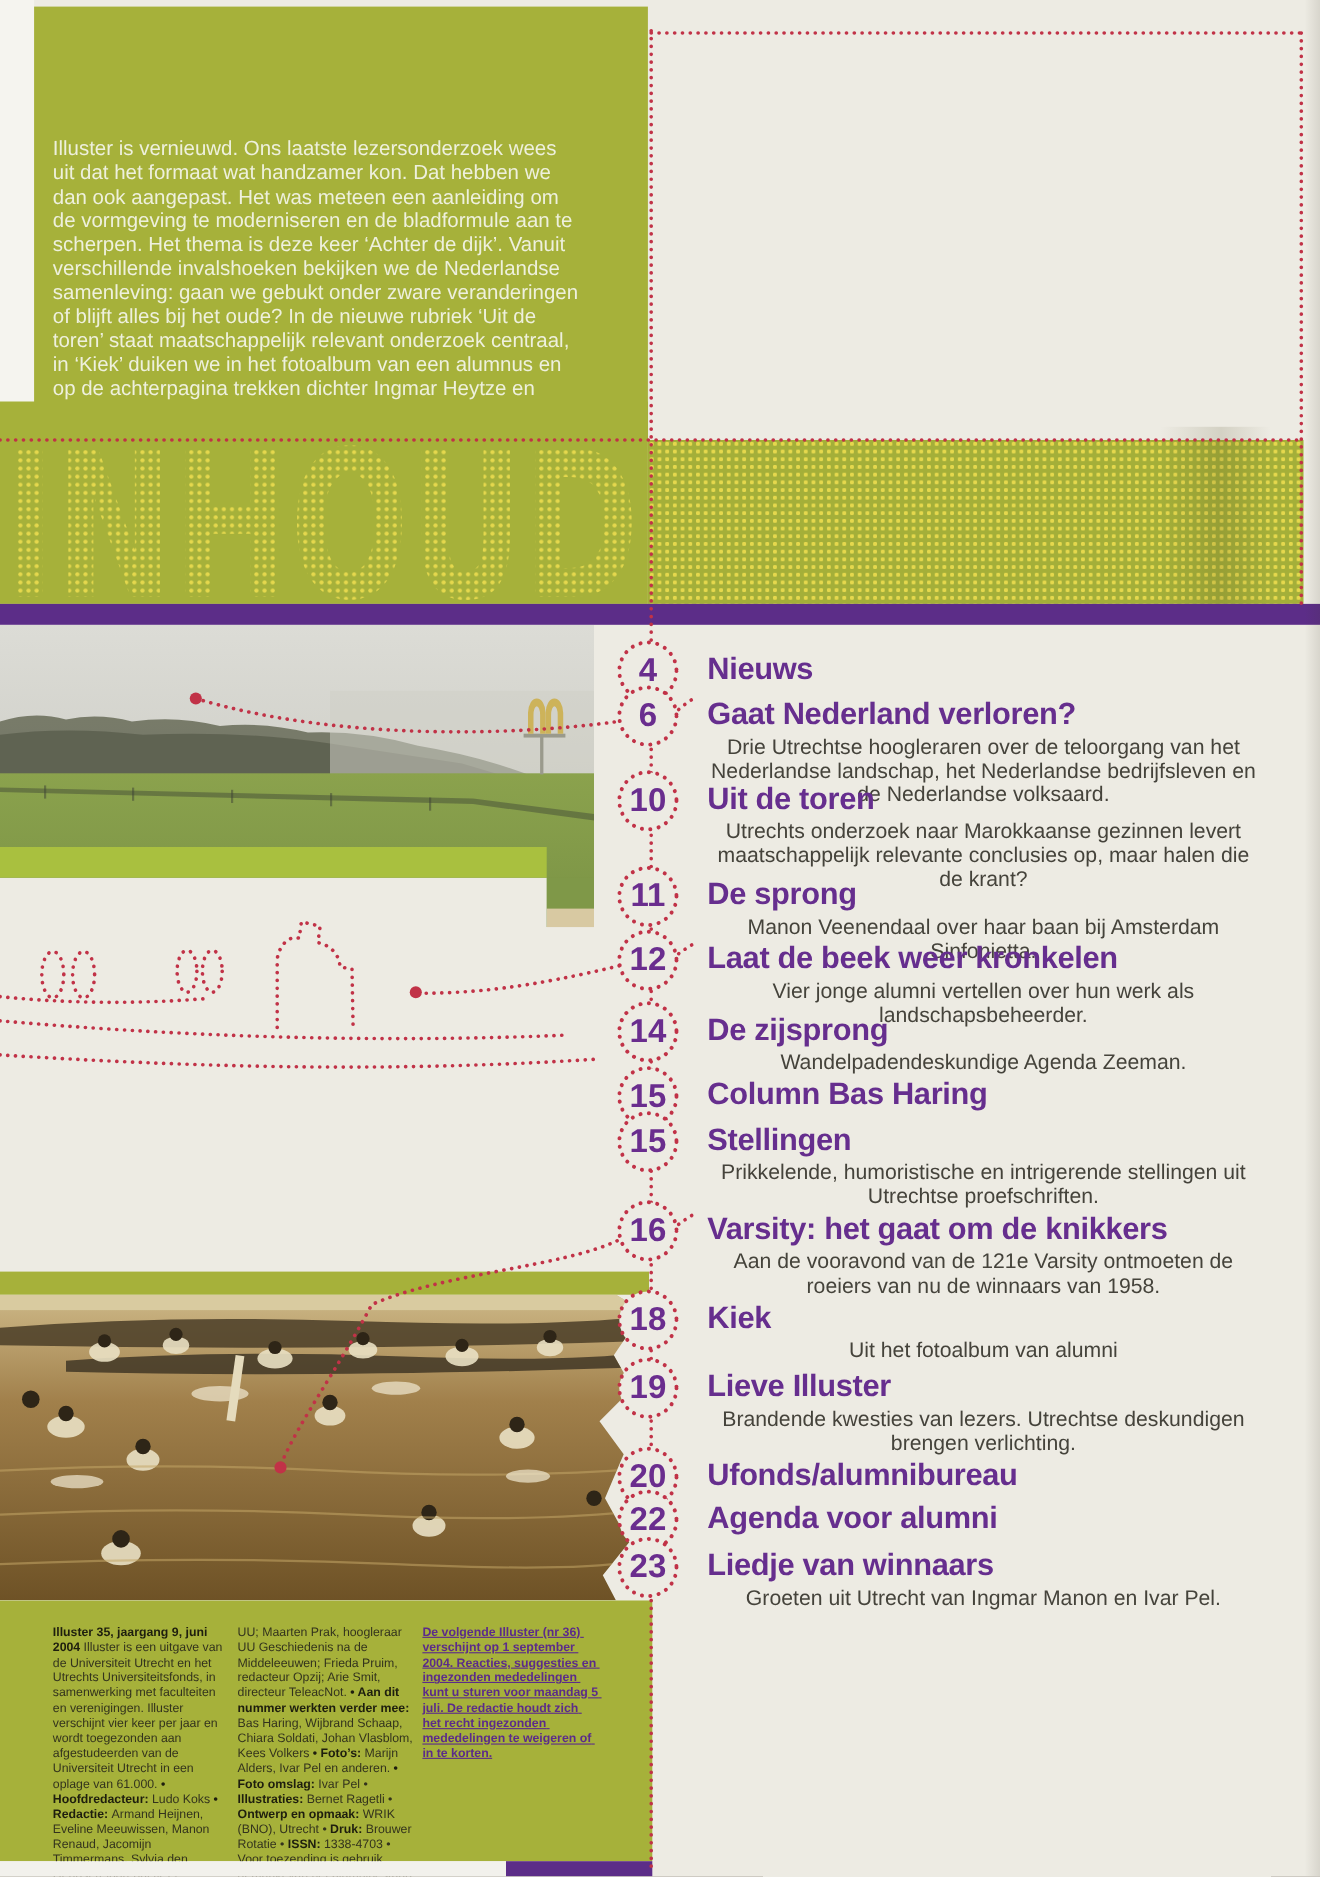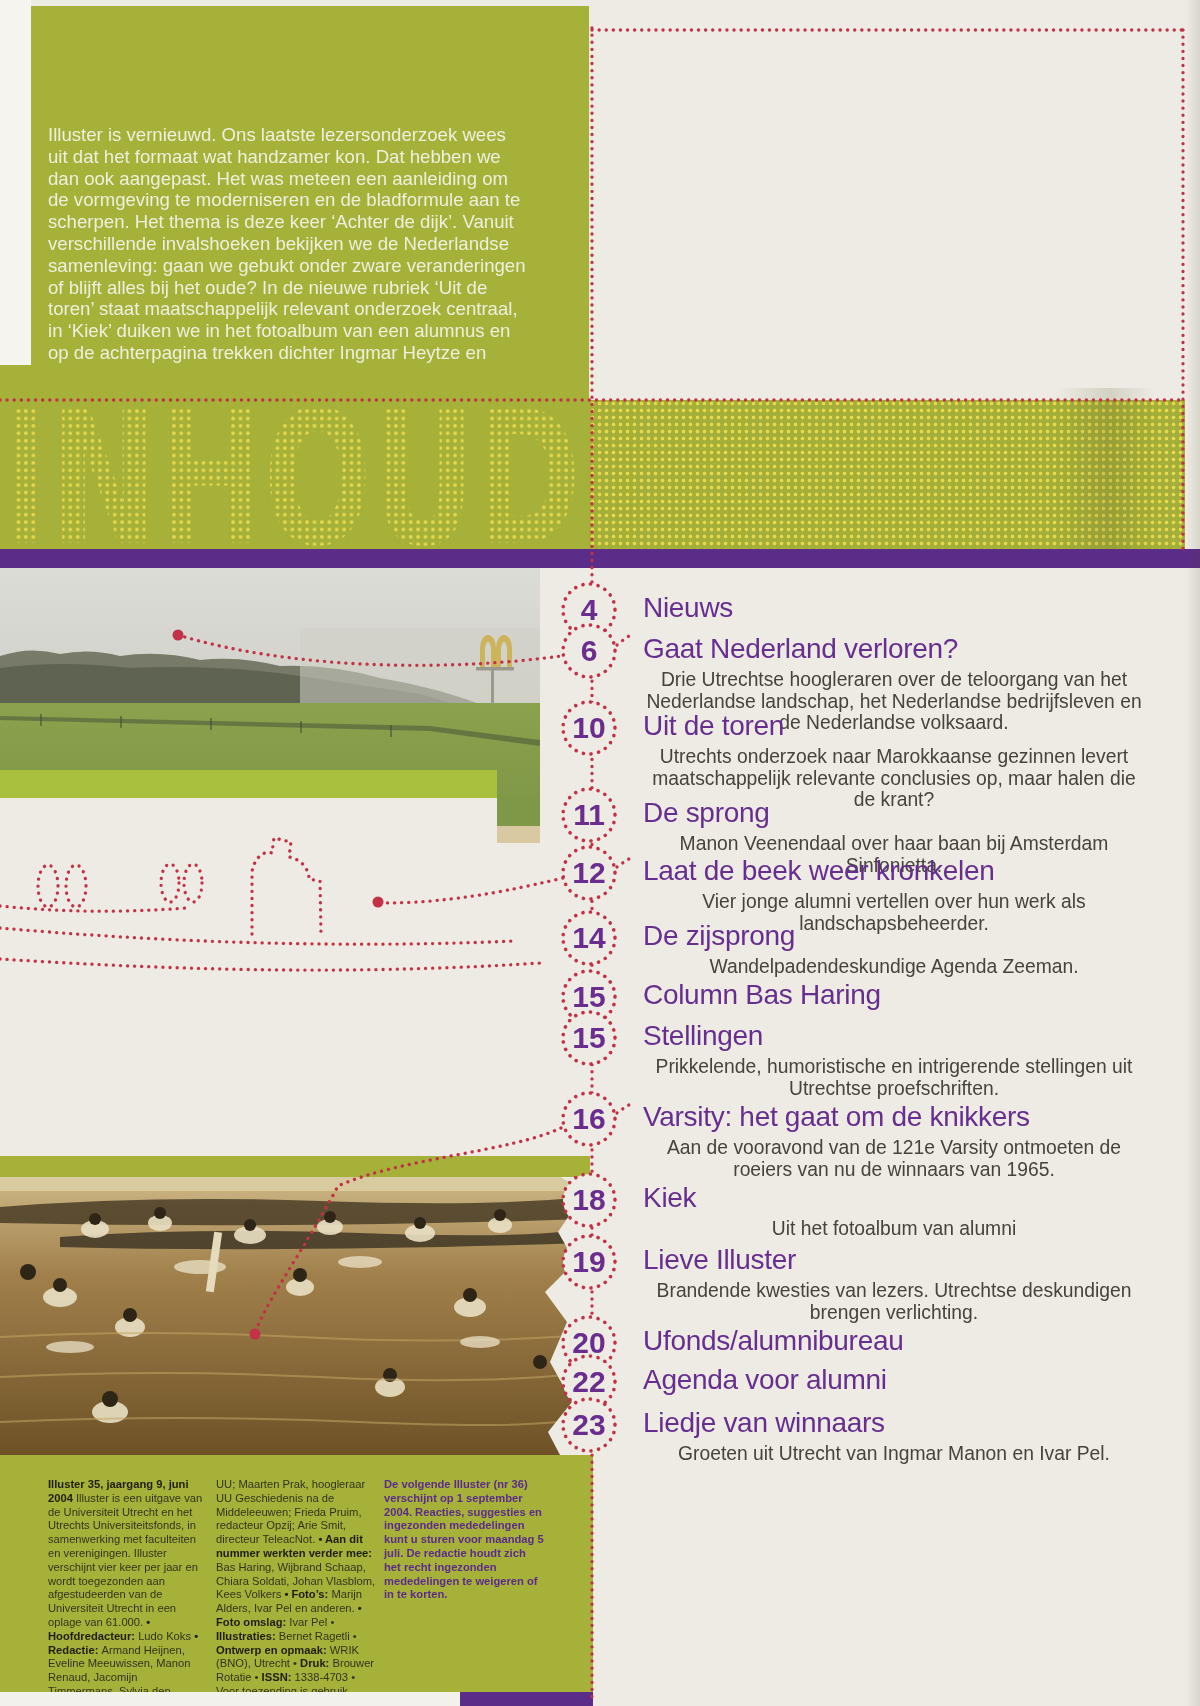--- a/index.html
+++ b/index.html
@@ -30,32 +30,32 @@
   .photo-misty{position:absolute;left:0;top:568px;width:540px;height:275px;}
   
   .green-strip{position:absolute;left:0;top:1156px;width:590px;height:21px;background:#a6b13a;}
   
   .photo-sepia{position:absolute;left:0;top:1177px;width:586px;height:278px;}
   
   .colophon{position:absolute;left:0;top:1455px;width:593px;height:237px;background:#a6b13a;}
   .colo-col{position:absolute;top:23px;width:160px;color:#33331d;font-size:11.2px;line-height:13.8px;
             white-space:pre-wrap;}
   .colo-col .b{font-weight:bold;color:#1e1e0e;}
-  .colo-col .hl{color:#5b2b8a;font-weight:bold;}
+  .colo-col .hl{color:#5b2b8a;font-weight:bold;text-decoration:underline;}
   .c1{left:48px;} .c2{left:216px;} .c3{left:384px;}
   .purple-bar-bottom{position:absolute;left:460px;top:1692px;width:133px;height:14px;background:#5c2d88;}
   .bottom-white{position:absolute;left:0;top:1692px;width:460px;height:14px;background:#f2f1ec;}
   
   .overlay{position:absolute;left:0;top:0;z-index:5;}
   
   .toc{position:absolute;left:0;top:0;width:1200px;height:1706px;z-index:6;}
   .toc-entry{position:absolute;left:563px;width:560px;}
   .toc-num{position:absolute;left:0;top:0;width:52px;height:52px;line-height:51px;text-align:center;
            color:#6a2d8e;font-weight:bold;font-size:30px;}
-  .toc-title{position:absolute;left:80px;top:8px;color:#662e8e;font-weight:normal;font-size:28px;
+  .toc-title{position:absolute;left:80px;top:8px;color:#662e8e;font-weight:bold;font-size:28px;
              letter-spacing:-0.3px;white-space:nowrap;}
   .toc-desc{position:absolute;left:80px;top:44px;width:502px;color:#45433b;font-size:19.3px;line-height:21.5px;text-align:center;}
 </style>
 </head>
 <body>
 
 <div class="page">
 
   <div class="white-margin"></div>
 
@@ -278,21 +278,21 @@
         <div class="toc-title">Column Bas Haring</div>
       </div>
       <div class="toc-entry" style="top: 1012px;">
         <div class="toc-num">15</div>
         <div class="toc-title">Stellingen</div>
         <div class="toc-desc">Prikkelende, humoristische en intrigerende stellingen uit Utrechtse proefschriften.</div>
       </div>
       <div class="toc-entry" style="top: 1093px;">
         <div class="toc-num">16</div>
         <div class="toc-title">Varsity: het gaat om de knikkers</div>
-        <div class="toc-desc">Aan de vooravond van de 121e Varsity ontmoeten de roeiers van nu de winnaars van 1965.</div>
+        <div class="toc-desc">Aan de vooravond van de 121e Varsity ontmoeten de roeiers van nu de winnaars van 1958.</div>
       </div>
       <div class="toc-entry" style="top: 1174px;">
         <div class="toc-num">18</div>
         <div class="toc-title">Kiek</div>
         <div class="toc-desc">Uit het fotoalbum van alumni</div>
       </div>
       <div class="toc-entry" style="top: 1236px;">
         <div class="toc-num">19</div>
         <div class="toc-title">Lieve Illuster</div>
         <div class="toc-desc">Brandende kwesties van lezers. Utrechtse deskundigen brengen verlichting.</div>

